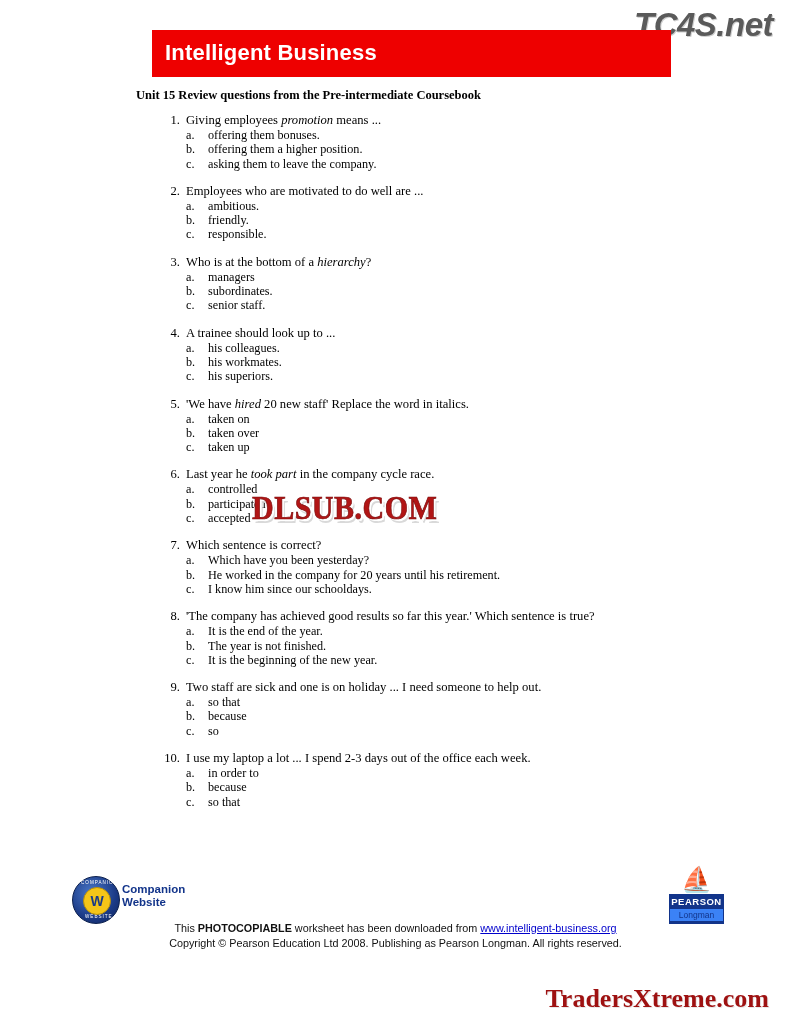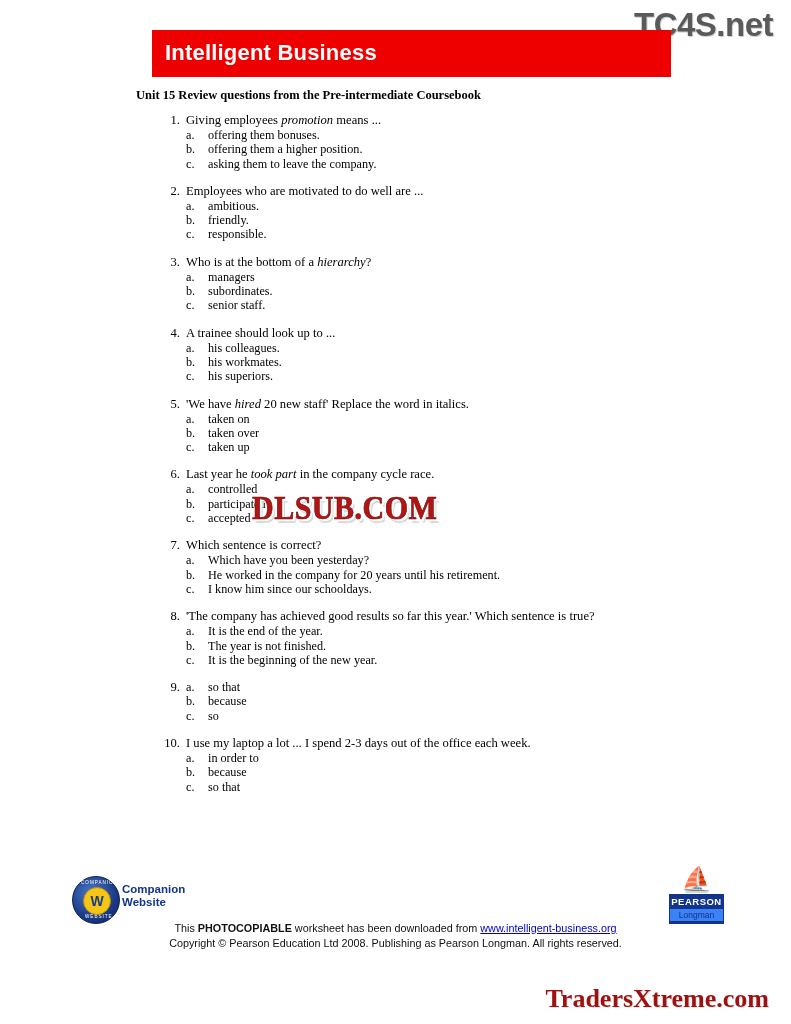--- a/index.html
+++ b/index.html
@@ -26,20 +26,21 @@
   .wm-top {
     position: absolute;
     right: 18px;
     top: 6px;
     font-family: "Liberation Sans", sans-serif;
     font-weight: bold;
     font-size: 33px;
     color: #5a5a5a;
     letter-spacing: -0.5px;
     text-shadow: 1px 1px 0 #cfcfcf;
+    font-style: italic;
   }
 
   
   .banner {
     position: absolute;
     left: 152px;
     top: 30px;
     width: 519px;
     height: 47px;
     background: #ee0000;
@@ -342,21 +343,21 @@
       <div class="q-line">
         <span class="q-num">8.</span><span>'The company has achieved good results so far this year.'  Which sentence is true?</span><span class="ital"></span><span></span>
       </div>
       <div class="opt"><span class="opt-letter">a.</span><span>It is the end of the year.</span></div>
       <div class="opt"><span class="opt-letter">b.</span><span>The year is not finished.</span></div>
       <div class="opt"><span class="opt-letter">c.</span><span>It is the beginning of the new year.</span></div>
     </div>
 
     <div class="q-block">
       <div class="q-line">
-        <span class="q-num">9.</span><span class="ital"></span><span></span>
+        <span class="q-num">9.</span><span>Two staff are sick and one is on holiday ... I need someone to help out.</span><span class="ital"></span><span></span>
       </div>
       <div class="opt"><span class="opt-letter">a.</span><span>so that</span></div>
       <div class="opt"><span class="opt-letter">b.</span><span>because</span></div>
       <div class="opt"><span class="opt-letter">c.</span><span>so</span></div>
     </div>
 
     <div class="q-block">
       <div class="q-line">
         <span class="q-num">10.</span><span>I use my laptop a lot ... I spend 2-3 days out of the office each week.</span><span class="ital"></span><span></span>
       </div>

